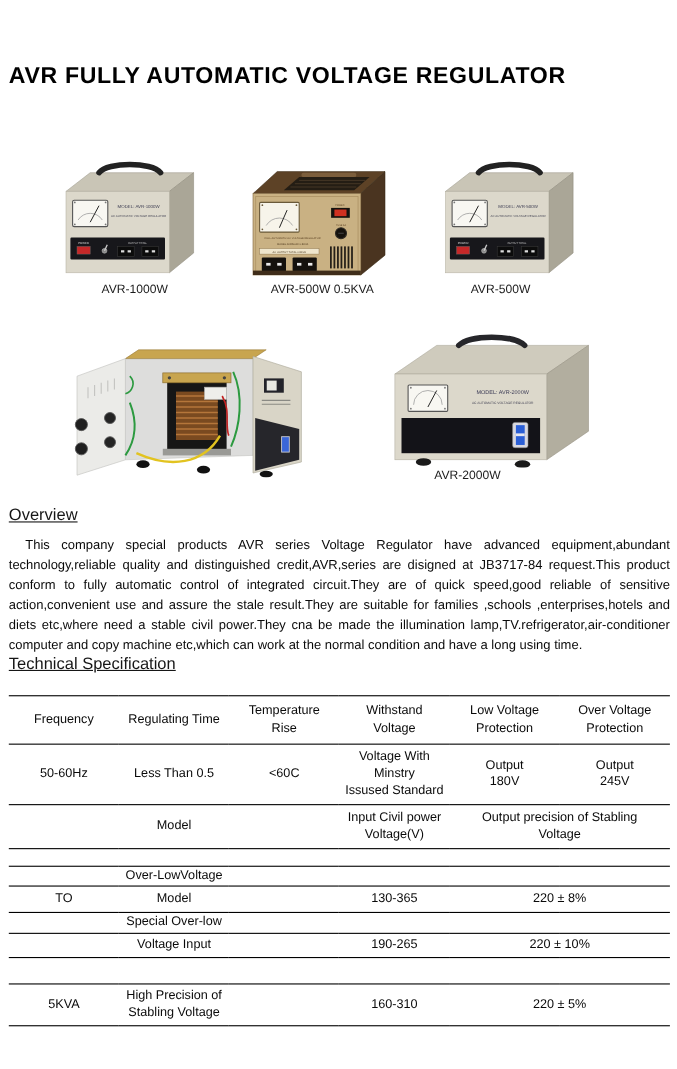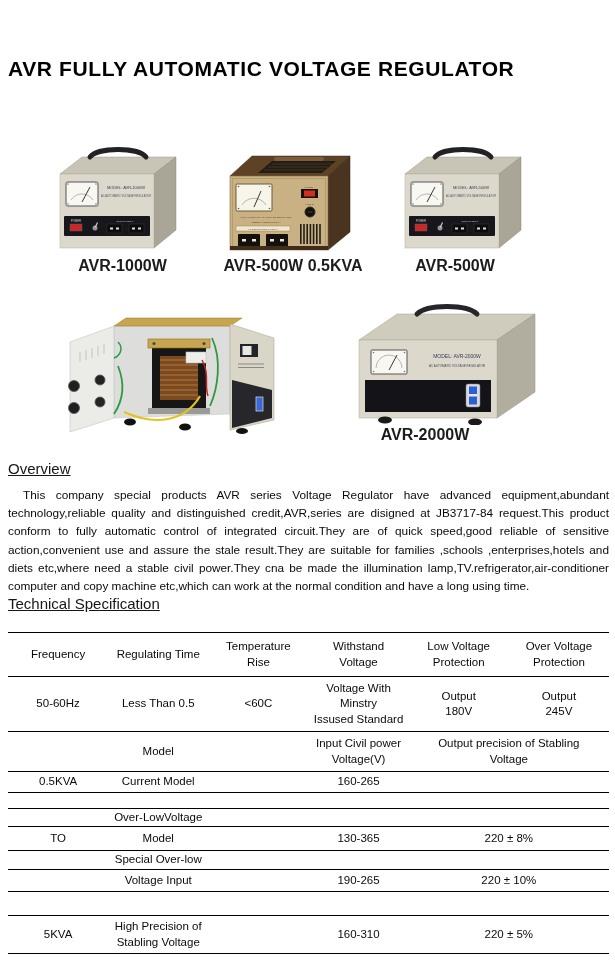--- a/index.html
+++ b/index.html
@@ -1,21 +1,21 @@
 <!DOCTYPE html>
 <html><head>
 <meta charset="utf-8">
 <style>
   html,body{margin:0;padding:0;background:#fff;}
   .page{position:relative;width:615px;height:972px;background:#ffffff;overflow:hidden;
         font-family:"Liberation Sans","DejaVu Sans",sans-serif;color:#000;margin-top:44px;}
   .title{position:absolute;left:8px;top:13px;margin:0;font-size:21px;font-weight:bold;
          letter-spacing:0.6px;white-space:nowrap;color:#000;}
   figure.fig{position:absolute;margin:0;padding:0;}
-  figure.fig figcaption{font-size:16px;color:#1c1c1c;text-align:center;margin-top:1px;font-weight:bold;}
+  figure.fig figcaption{font-size:11px;color:#1c1c1c;text-align:center;margin-top:1px;}
   #f1{left:50px;top:98px;width:145px;}
   #f2{left:218px;top:98px;width:150px;}
   #f3{left:395px;top:98px;width:150px;}
   #f3 figcaption{width:120px;}
   #f4{left:60px;top:250px;width:230px;}
   #f5{left:345px;top:256px;width:205px;}
   #f5 figcaption{width:160px;}
   .h2{position:absolute;left:8px;margin:0;font-size:15px;font-weight:400;color:#161616;text-decoration:underline;}
   #overview-h{top:416px;}
   #techspec-h{top:551px;}
@@ -290,28 +290,20 @@
       </tr>
       <tr class="rh40">
         <td></td>
         <td>Model</td>
         <td></td>
         <td>Input Civil power
 Voltage(V)</td>
         <td colspan="2">Output precision of Stabling
 Voltage</td>
       </tr>
-      <tr class="rh21">
-        <td>0.5KVA</td>
-        <td>Current Model</td>
-        <td></td>
-        <td>160-265</td>
-        <td></td>
-        <td></td>
-      </tr>
       <tr class="rh16">
         <td colspan="6"></td>
       </tr>
       <tr class="rh18">
         <td></td>
         <td>Over-LowVoltage</td>
         <td></td>
         <td></td>
         <td></td>
         <td></td>

